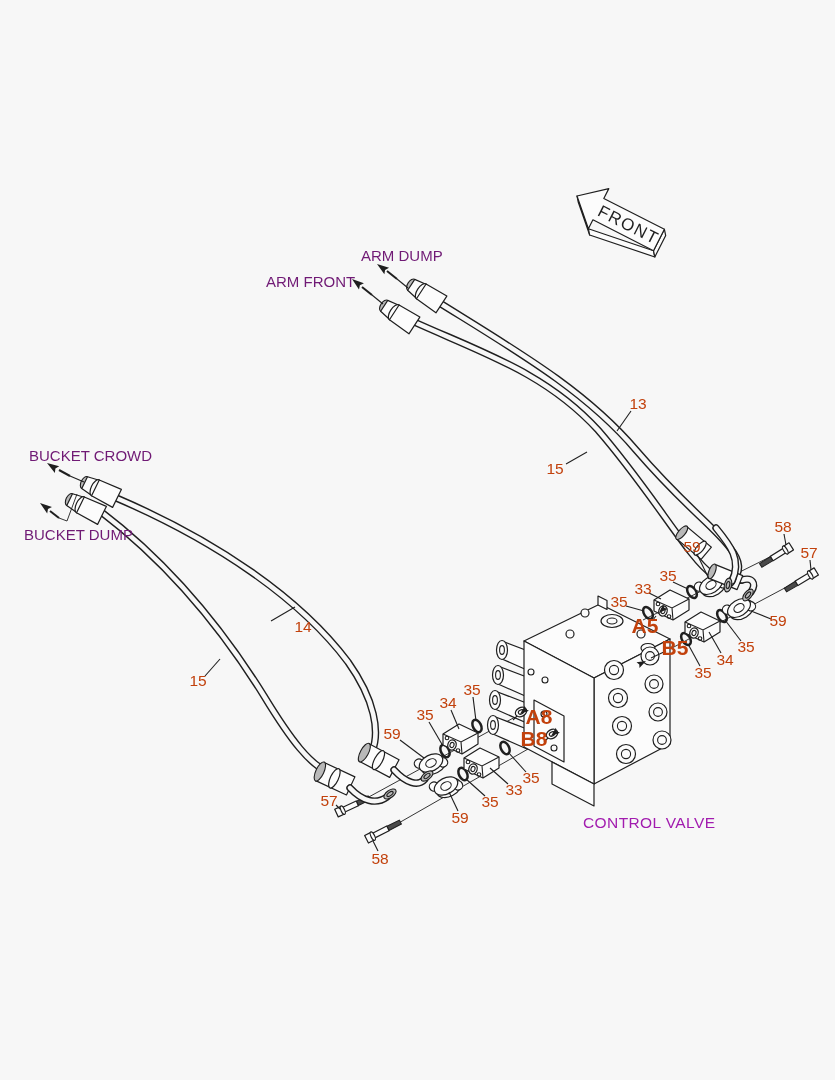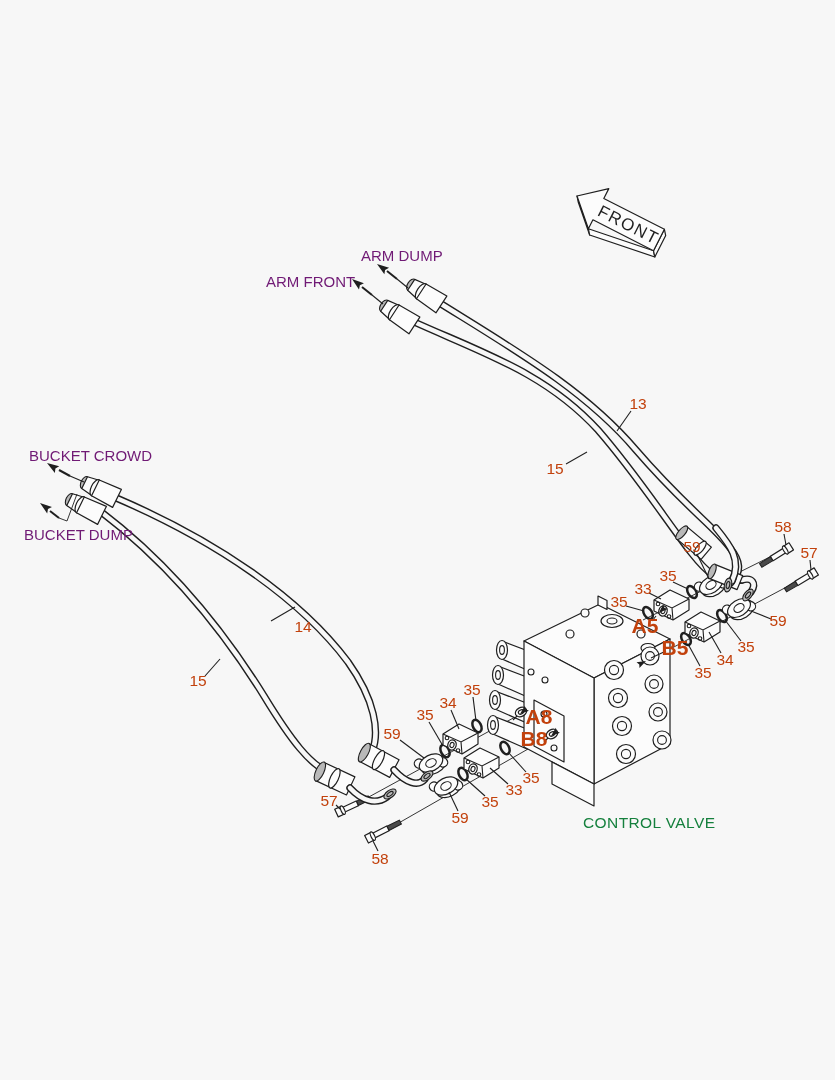--- a/index.html
+++ b/index.html
@@ -20,21 +20,21 @@
   .hose-i{fill:none;stroke:#f7f7f7;stroke-width:4.6;stroke-linecap:round;}
   .thin{fill:none;stroke:#1f1f1f;stroke-width:0.9;}
   .leader{fill:none;stroke:#1f1f1f;stroke-width:1.1;}
   .arrow-line{fill:none;stroke:#1f1f1f;stroke-width:2;}
   .head{fill:#1f1f1f;stroke:none;}
   .oring{fill:none;stroke:#1f1f1f;stroke-width:2.5;}
   .front-text{font-family:"Liberation Sans",sans-serif;font-size:17px;letter-spacing:1.5px;fill:#1f1f1f;}
   .overlay-label{position:absolute;font-size:15px;white-space:nowrap;color:#701a75;}
   .callout{position:absolute;transform:translate(-50%,-50%);font-size:15.5px;white-space:nowrap;color:#c2410c;}
   .callout.bold{font-weight:700;font-size:21px;}
-  .caption{position:absolute;font-size:15.5px;letter-spacing:.4px;color:#15803d;white-space:nowrap;}
+  .caption{position:absolute;font-size:15.5px;letter-spacing:.4px;color:#a21caf;white-space:nowrap;}
 </style>
 </head>
 <body>
 
 <div id="stage">
 
 <svg id="art" width="835" height="1080" viewBox="0 0 835 1080">
 
   <g>
     <line class="thin" x1="643" y1="620" x2="786" y2="549"></line>

